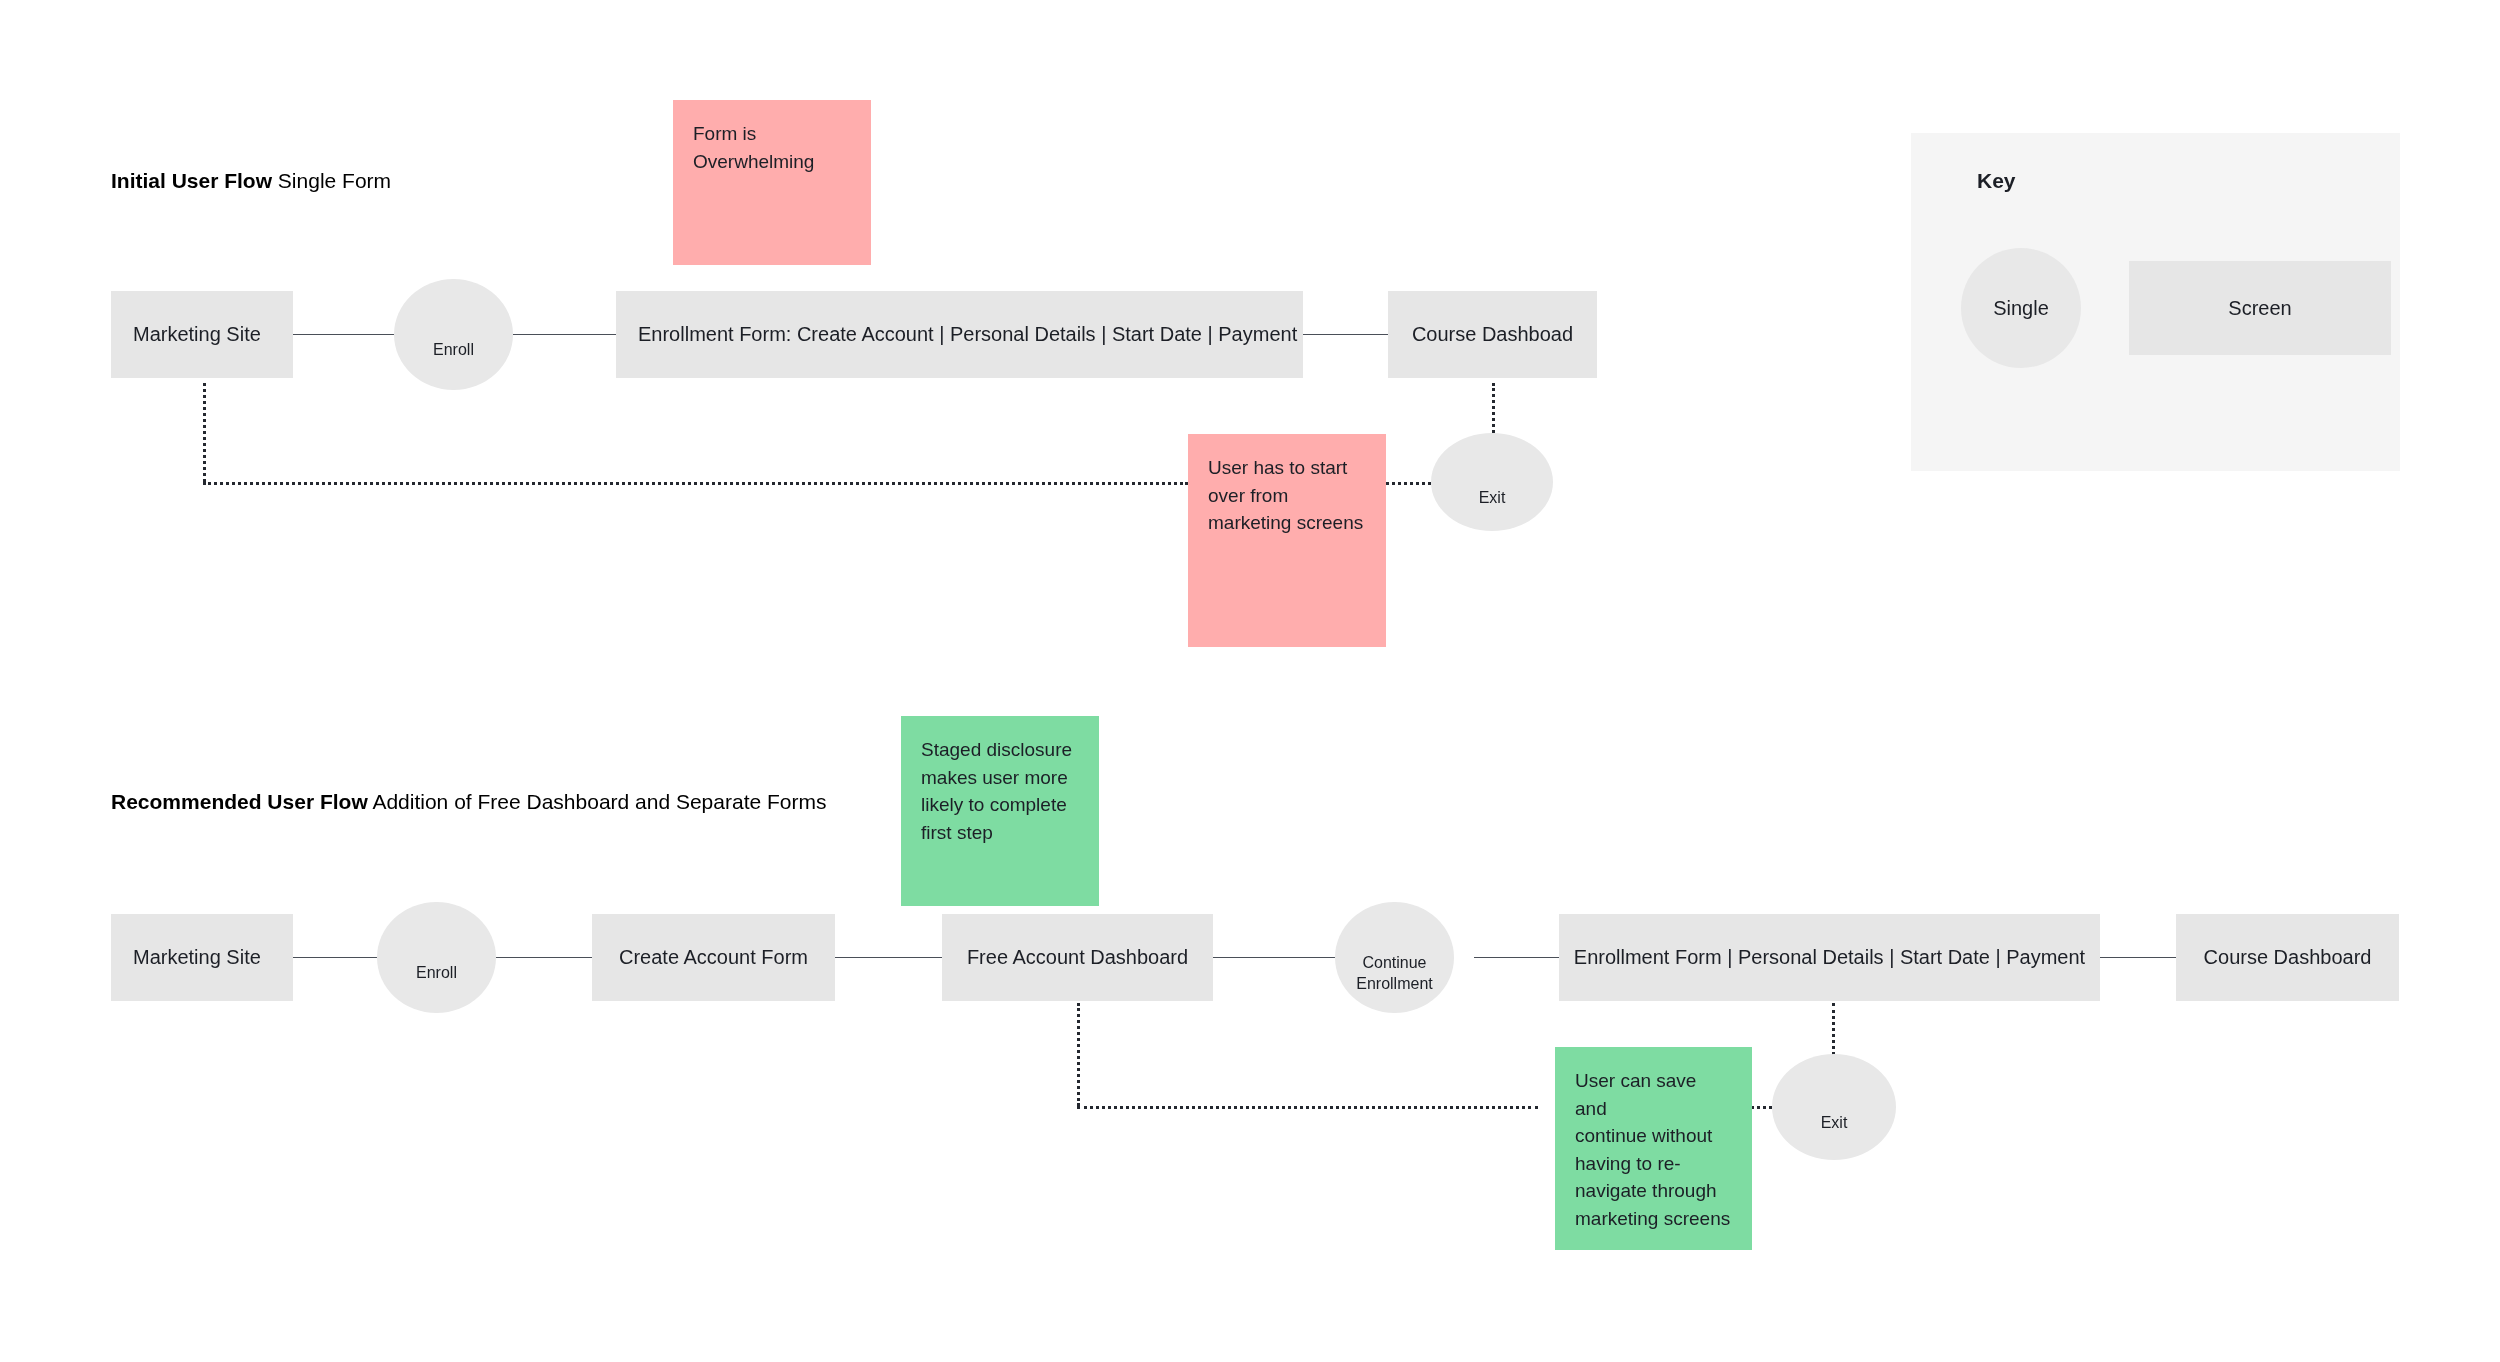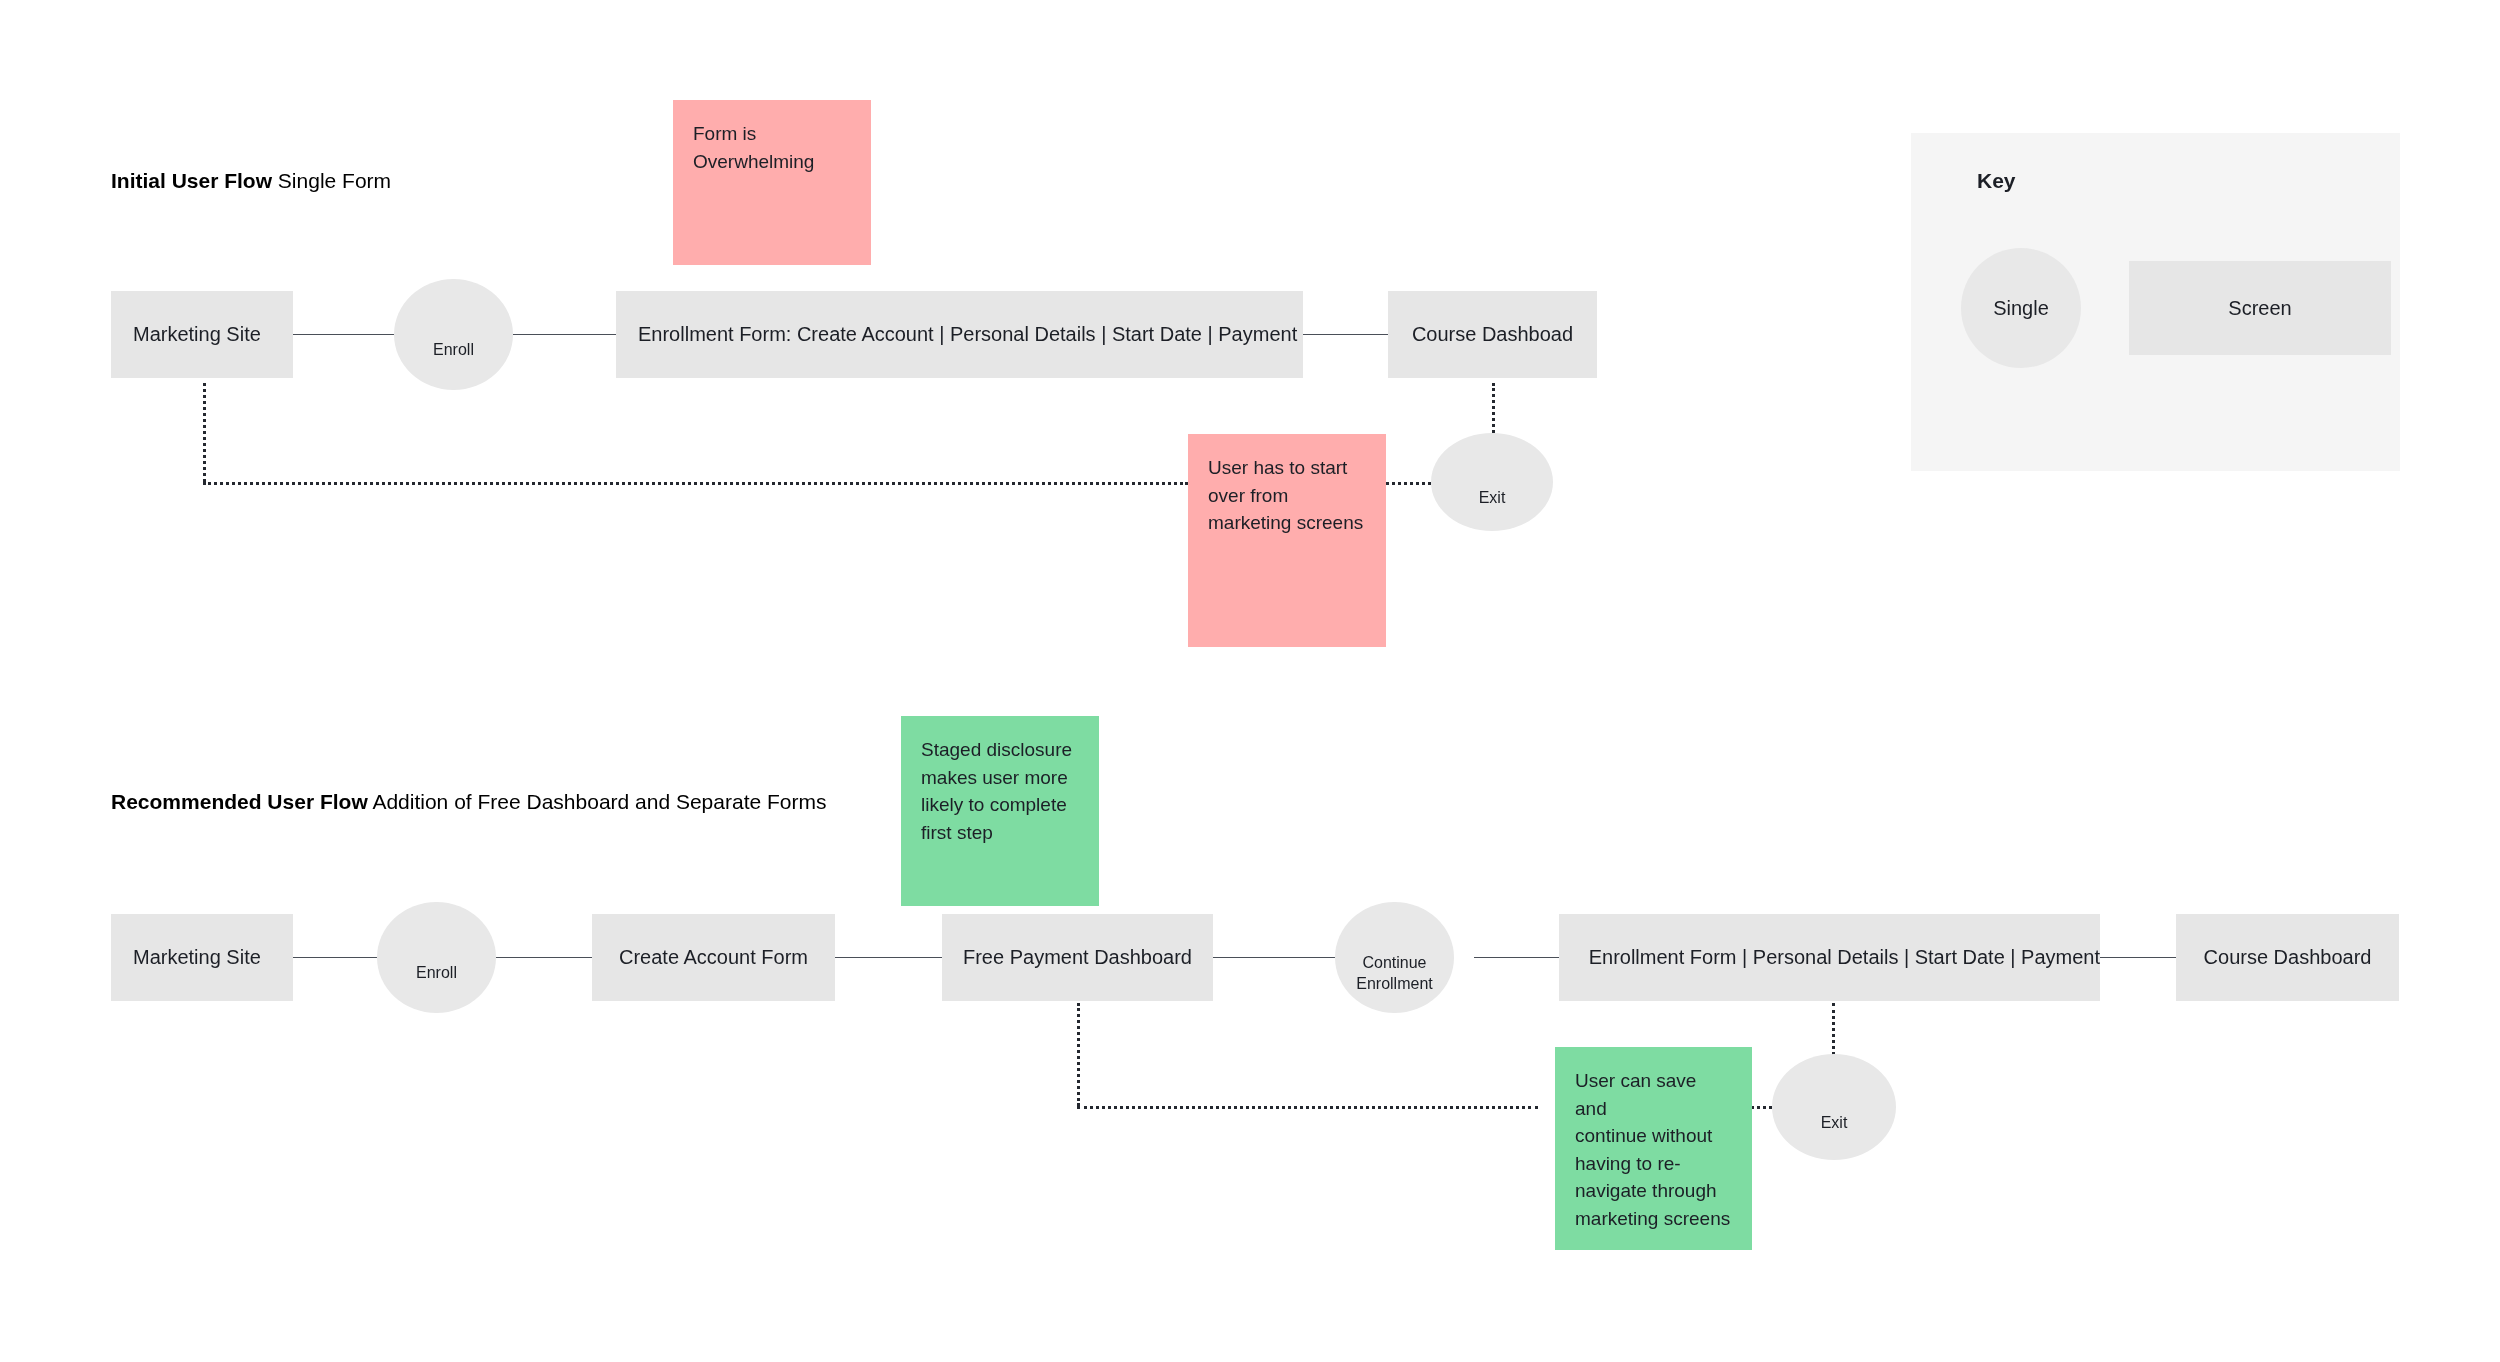--- a/index.html
+++ b/index.html
@@ -235,29 +235,29 @@
 
   <div class="node-action" style="left:377px; top:902px; width:119px; height:111px;">
     <span class="node-label">Enroll</span>
   </div>
 
   <div class="node-screen center" style="left:592px; top:914px; width:243px; height:87px;">
     <span class="node-label">Create Account Form</span>
   </div>
 
   <div class="node-screen center" style="left:942px; top:914px; width:271px; height:87px;">
-    <span class="node-label">Free Payment Dashboard</span>
+    <span class="node-label">Free Account Dashboard</span>
   </div>
 
   <div class="node-action" style="left:1335px; top:902px; width:119px; height:111px;">
     <span class="node-label" style="white-space:pre-line;">Continue
 Enrollment</span>
   </div>
 
-  <div class="node-screen center" style="left:1559px; top:914px; width:541px; height:87px;justify-content:flex-end;">
+  <div class="node-screen center" style="left:1559px; top:914px; width:541px; height:87px;">
     <span class="node-label">Enrollment Form | Personal Details | Start Date | Payment</span>
   </div>
 
   <div class="node-screen center" style="left:2176px; top:914px; width:223px; height:87px;">
     <span class="node-label">Course Dashboard</span>
   </div>
 
   <div class="node-action" style="left:1772px; top:1054px; width:124px; height:106px;">
     <span class="node-label">Exit</span>
   </div>

